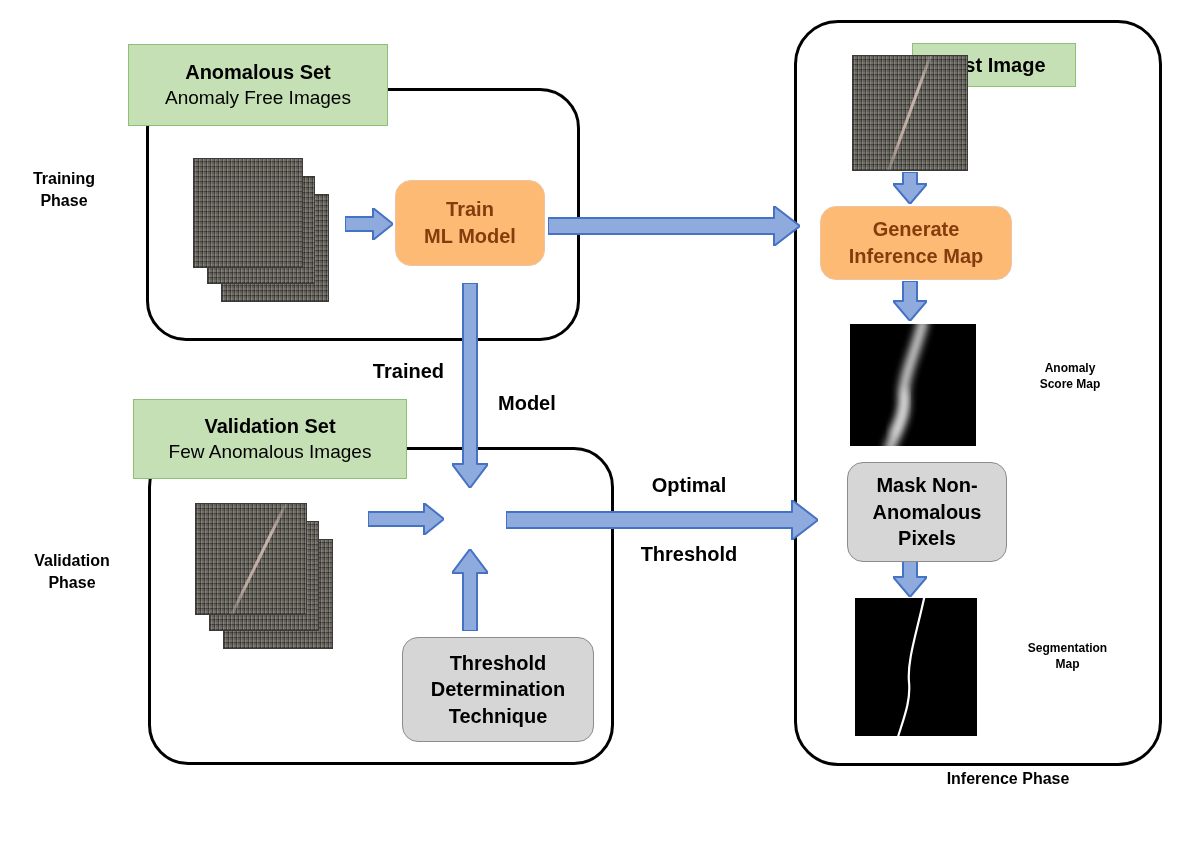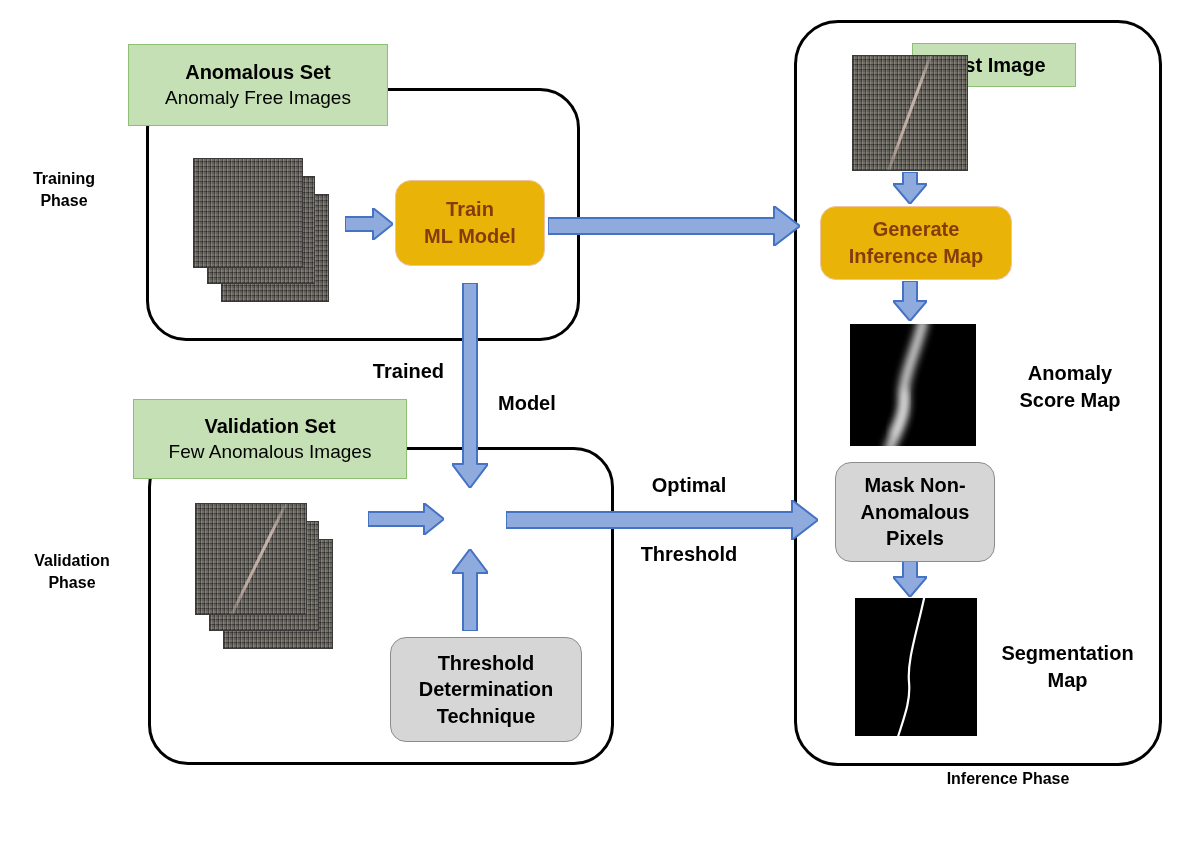--- a/index.html
+++ b/index.html
@@ -29,52 +29,53 @@
     border:1.5px solid #8fbf74;
     display:flex;flex-direction:column;justify-content:center;align-items:center;
     z-index:4;
   }
   .green-title{font-weight:bold;font-size:20px;line-height:1.35;}
   .green-sub{font-size:19px;line-height:1.3;}
 
   
   .peach-box{
     position:absolute;
-    background:#eab308;
+    background:#fdba74;
     border:1.5px solid #eec3a4;
     border-radius:16px;
     display:flex;justify-content:center;align-items:center;
     color:#843c0c;font-weight:bold;font-size:20px;line-height:1.35;
     z-index:3;
   }
 
   
   .gray-box{
     position:absolute;
     background:#d6d6d6;
     border:1.5px solid #8c8c8c;
     border-radius:16px;
     display:flex;justify-content:center;align-items:center;
     color:#000;font-weight:bold;font-size:20px;line-height:1.32;
     z-index:3;
+    margin-left:12px;
   }
 
   .phase-label{
     position:absolute;
     font-weight:bold;font-size:16px;line-height:1.35;
     text-align:center;
   }
   .edge-label{
     position:absolute;
     font-weight:bold;font-size:20px;
     z-index:5;
   }
   .side-label{
     position:absolute;
-    font-weight:bold;font-size:20px;line-height:1.35;
+    font-weight:bold;font-size:12px;line-height:1.35;
     text-align:center;
   }
 
   
   .fabric{
     position:absolute;
     background-color:#6e6c66;
     background-image:
       repeating-linear-gradient(90deg, rgba(15,15,15,.45) 0 1px, rgba(165,160,150,.28) 1px 2px, rgba(70,66,60,.22) 2px 4px),
       repeating-linear-gradient(0deg, rgba(10,10,10,.42) 0 1px, rgba(175,170,158,.22) 1px 3px, rgba(85,80,72,.16) 3px 5px);

